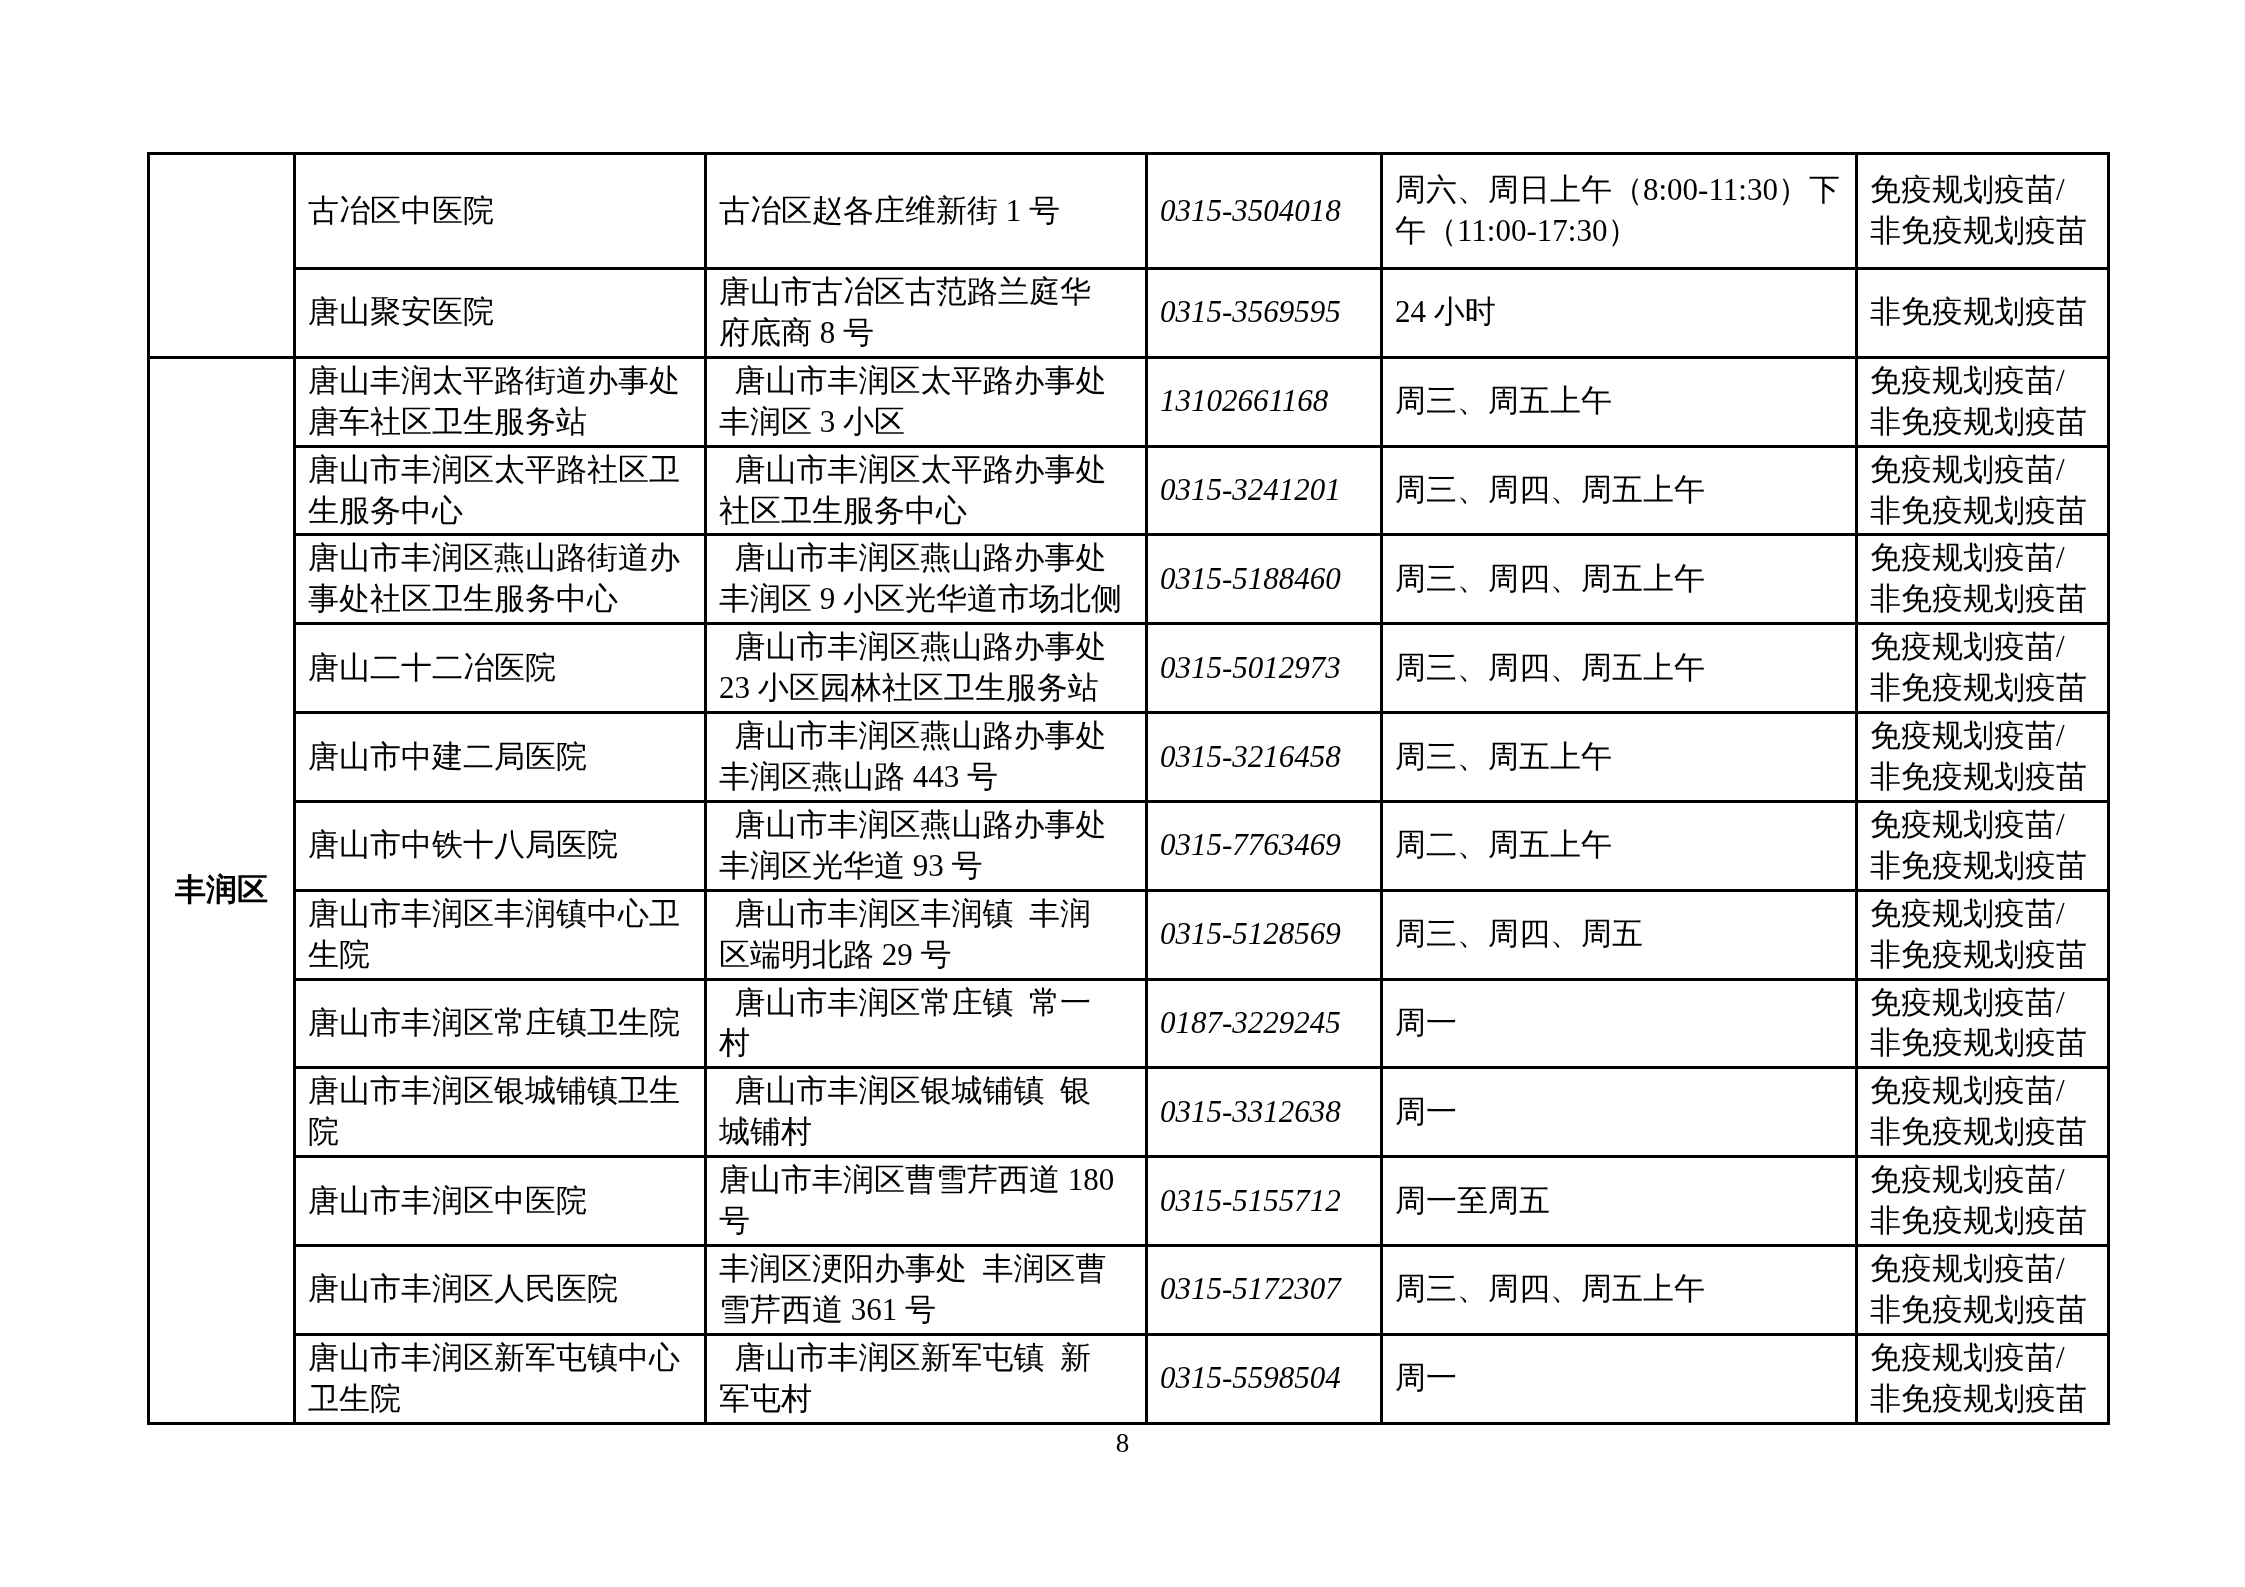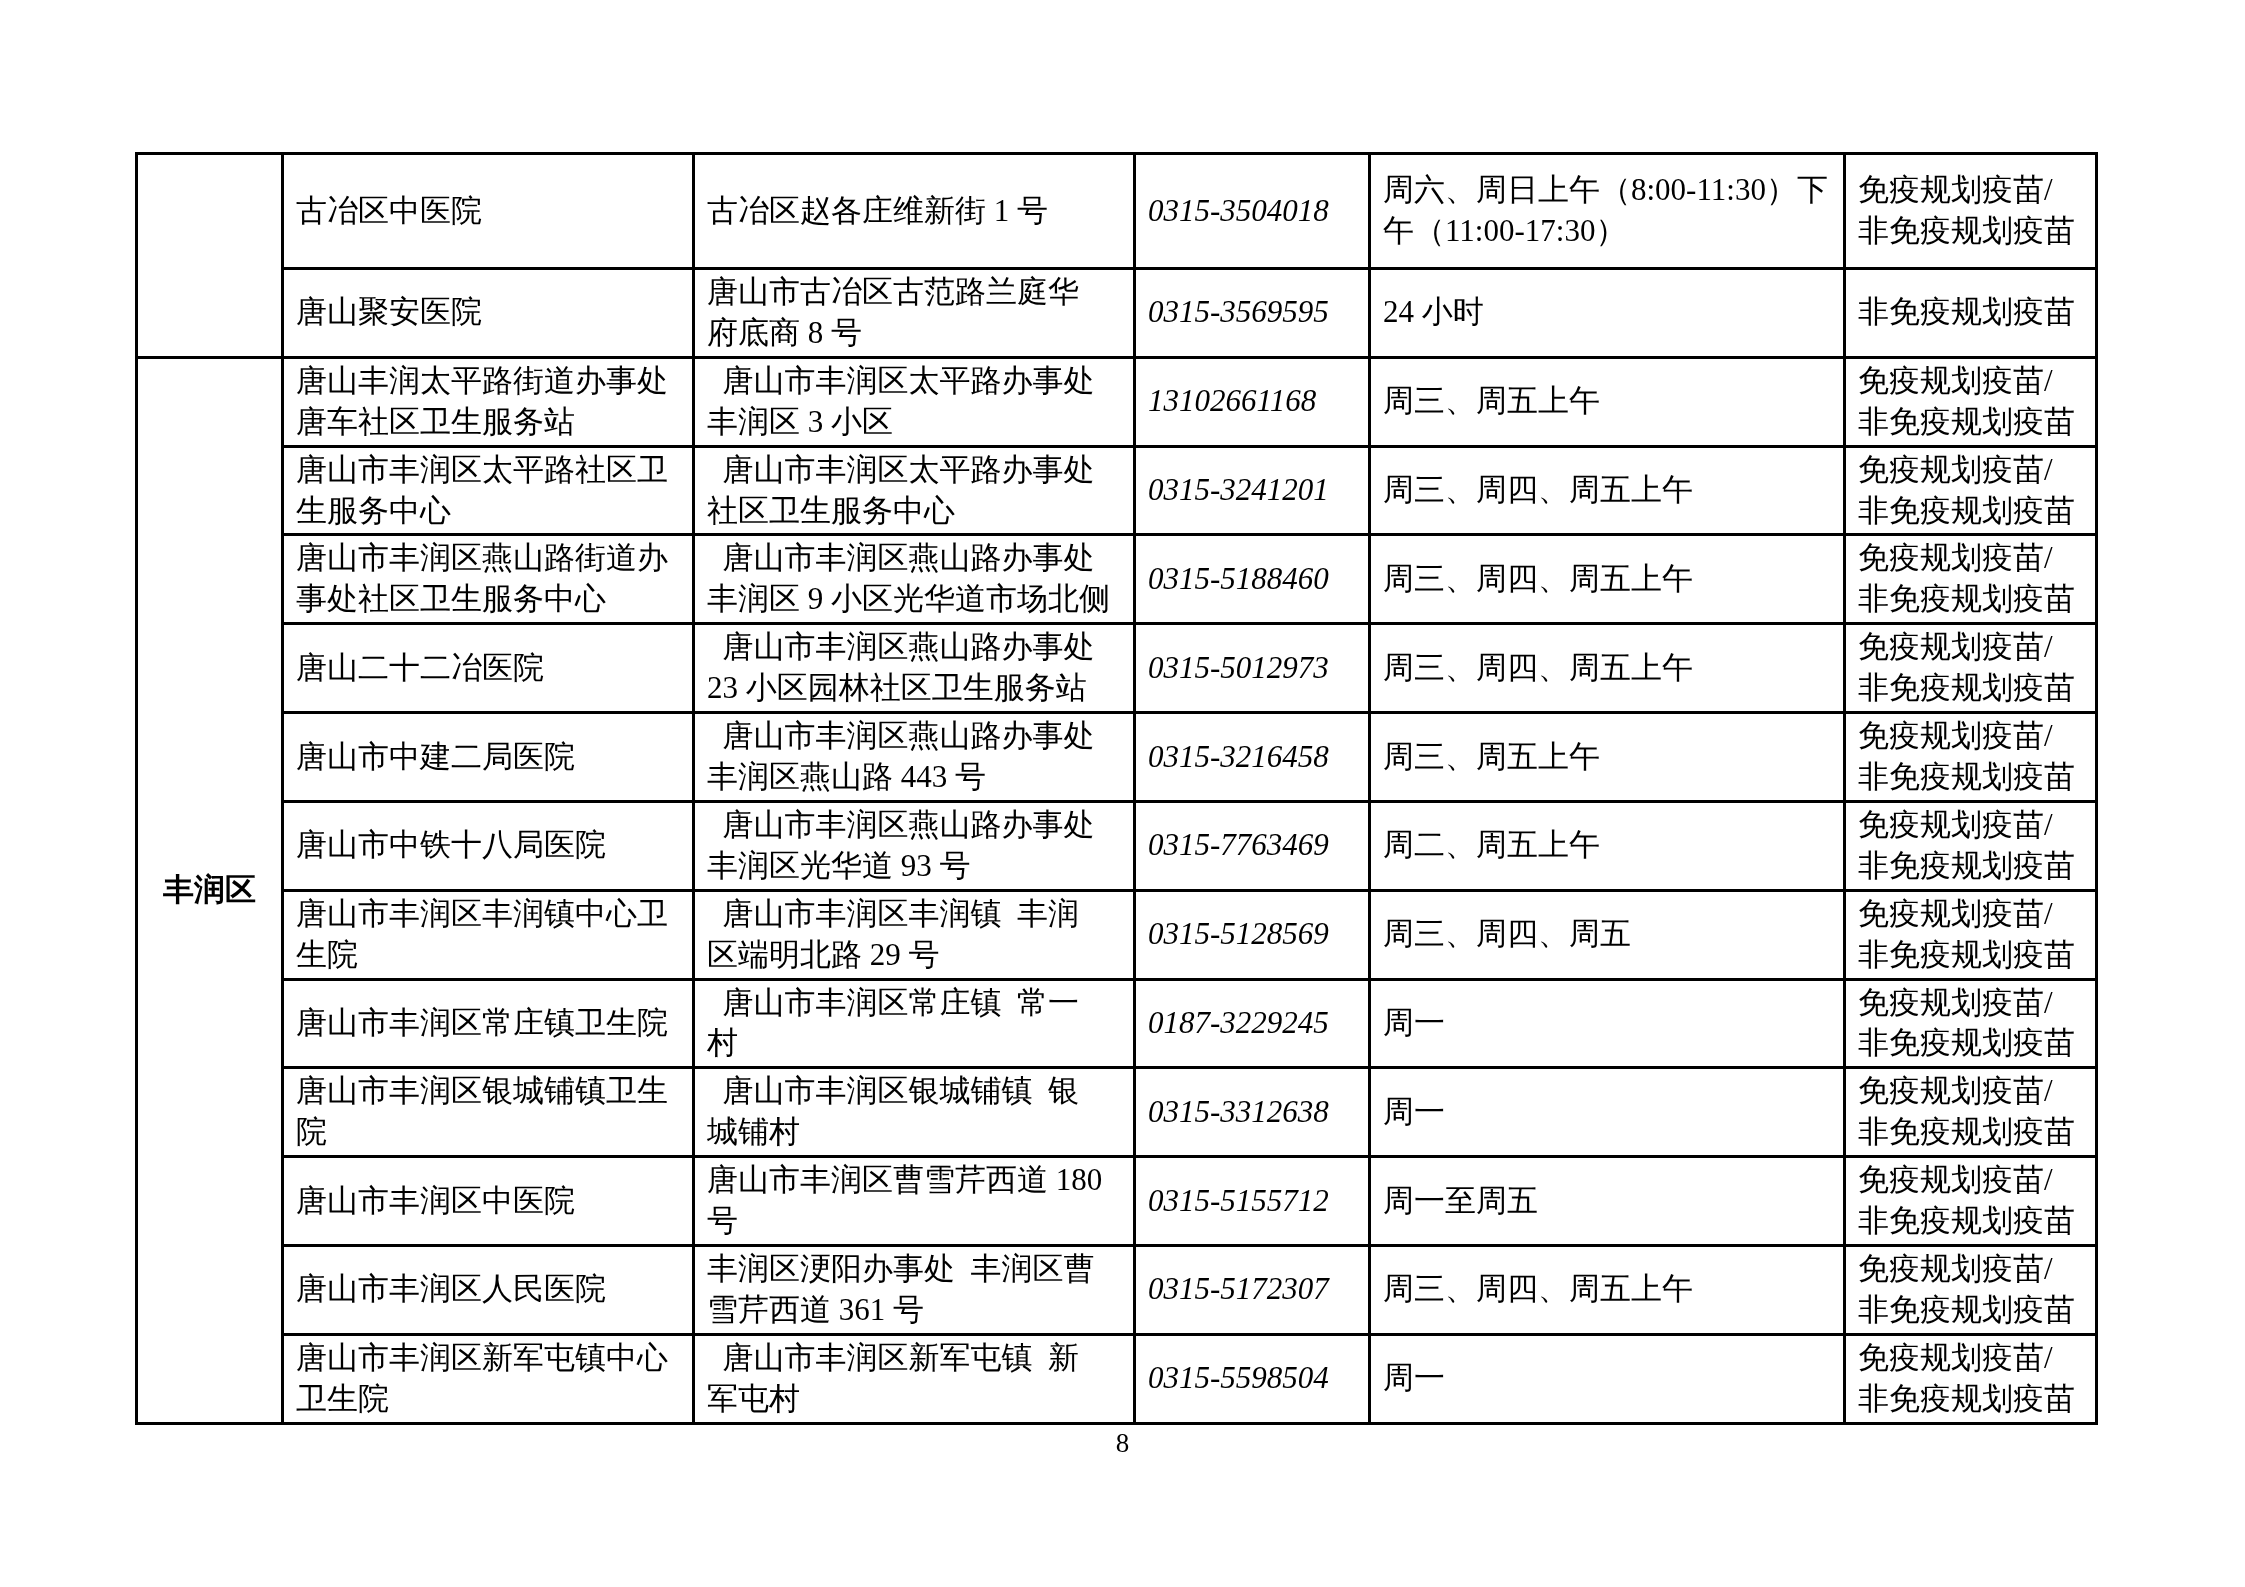--- a/index.html
+++ b/index.html
@@ -9,21 +9,21 @@
   }
   body {
     position: relative;
     width: 2245px;
     height: 1587px;
     font-family: "Liberation Serif", "DejaVu Serif", serif;
     color: #000000;
   }
   table.clinics {
     position: absolute;
-    left: 135px;
+    left: 147px;
     top: 152px;
     width: 1960px;
     border-collapse: collapse;
     table-layout: fixed;
   }
   table.clinics td {
     border: 3px solid #000000;
     vertical-align: middle;
     font-size: 31px;
     line-height: 1.32;

